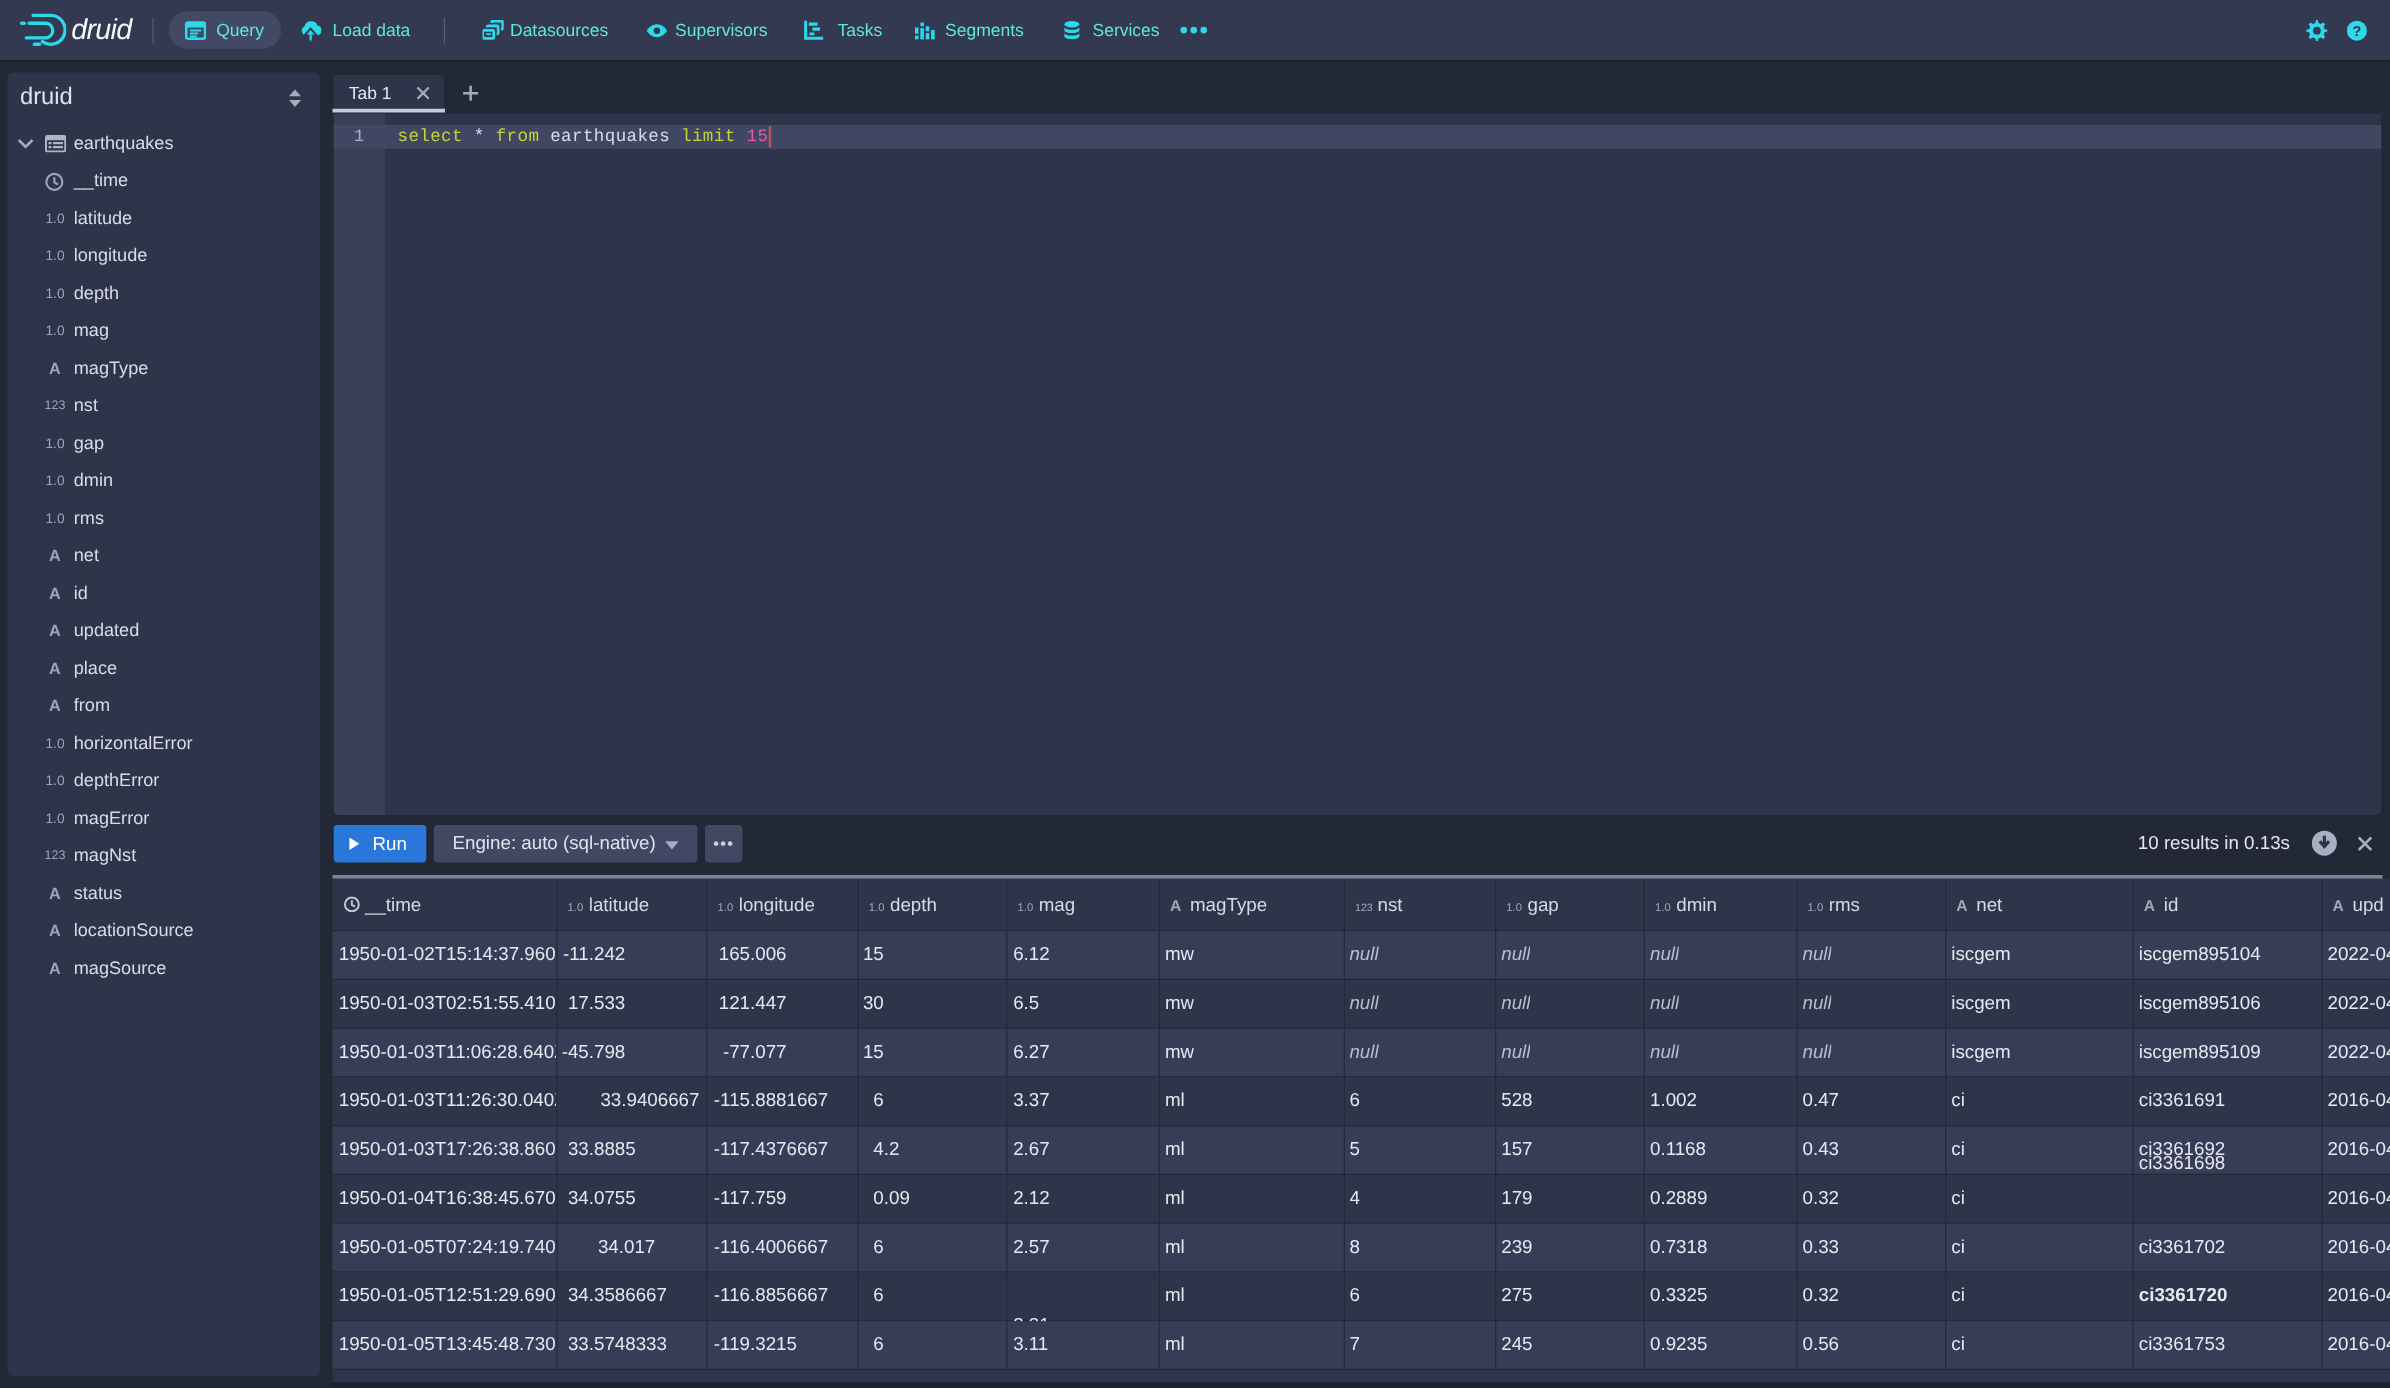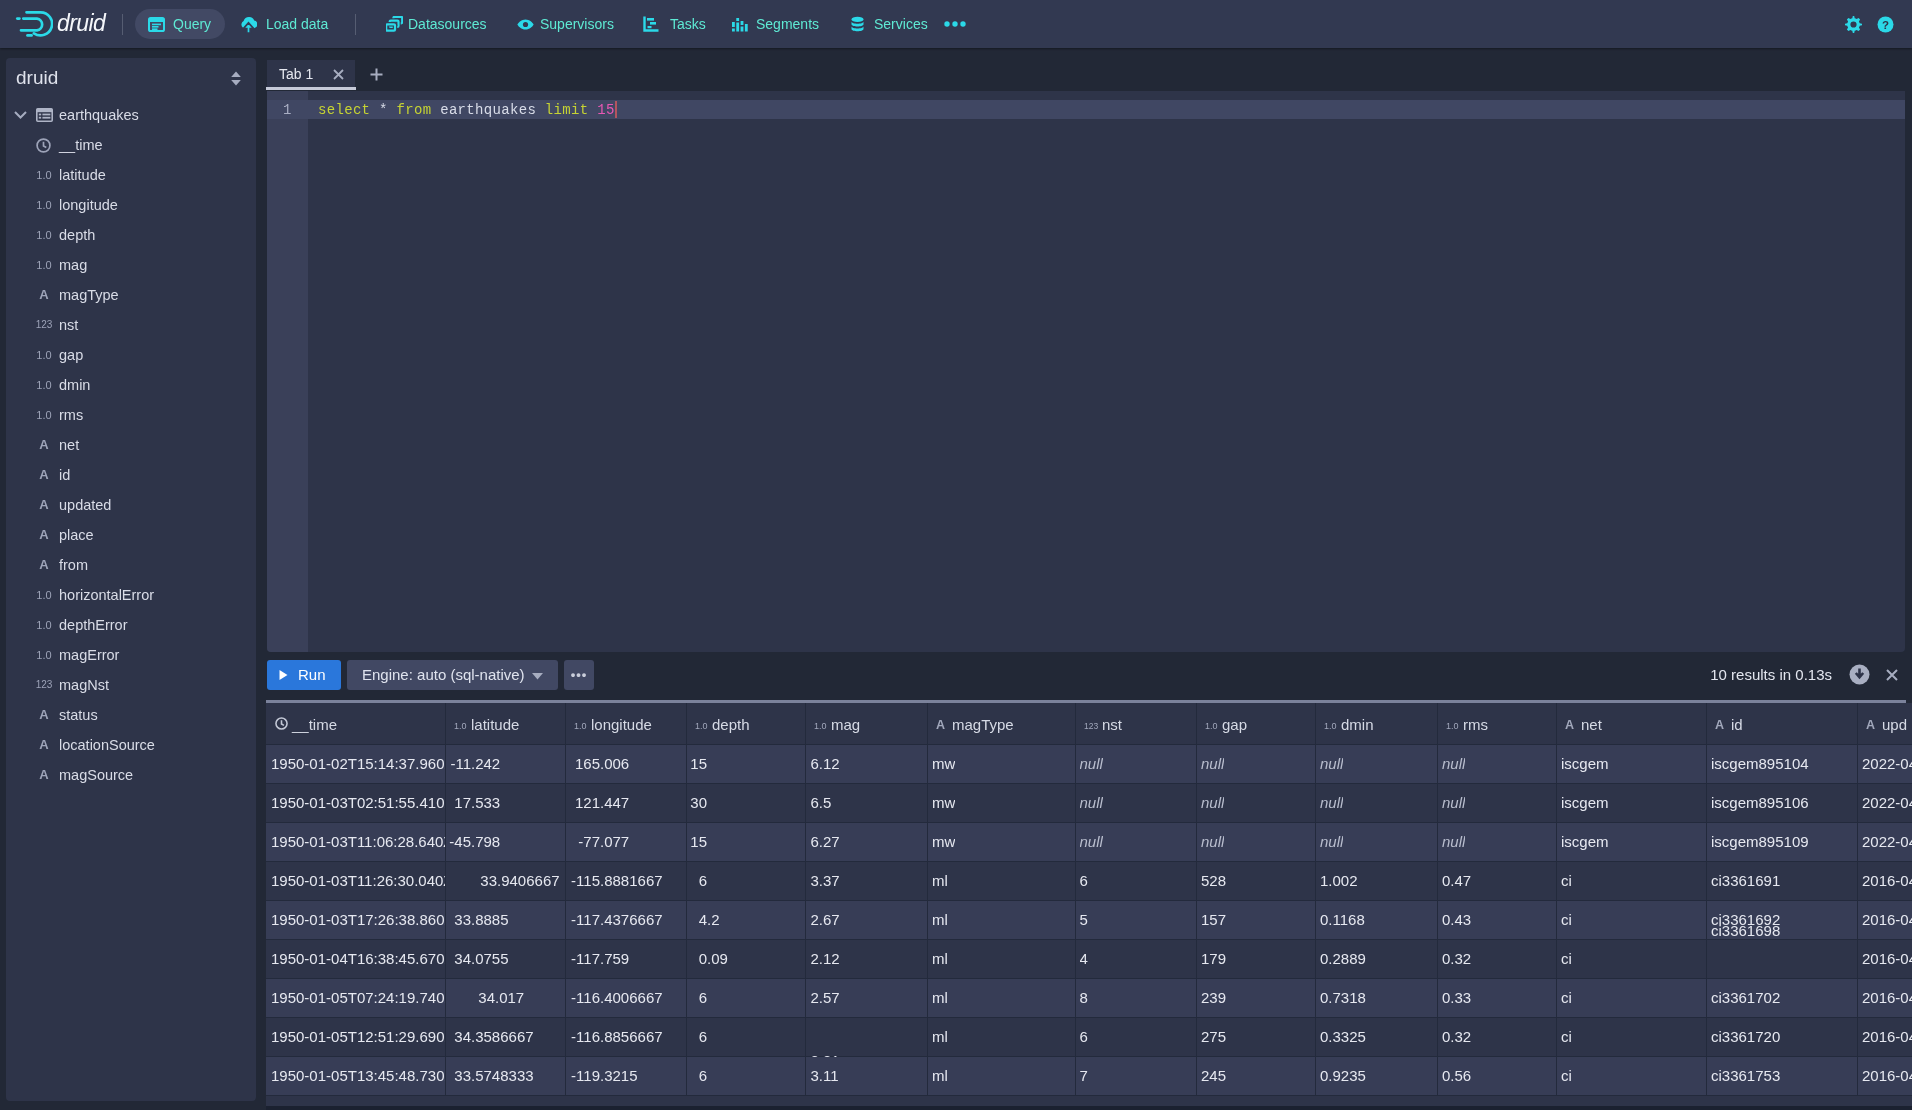--- a/index.html
+++ b/index.html
@@ -335,21 +335,21 @@
 <div class="a cell" style="left:449px;top:1018px;"><span class="ib" style="width:22px">34</span>.3586667</div>
 <div class="a cell" style="left:570px;top:1018px;"><span class="ib" style="width:30px">-116</span>.8856667</div>
 <div class="a cell" style="left:690px;top:1018px;"><span class="ib" style="width:17px">6</span></div>
 <div class="a cell" style="left:810.5px;top:1042px;">2.31</div>
 <div class="a cell" style="left:932px;top:1018px;">ml</div>
 <div class="a cell" style="left:1079.5px;top:1018px;">6</div>
 <div class="a cell" style="left:1201px;top:1018px;">275</div>
 <div class="a cell" style="left:1320px;top:1018px;">0.3325</div>
 <div class="a cell" style="left:1442px;top:1018px;">0.32</div>
 <div class="a cell" style="left:1561px;top:1018px;">ci</div>
-<div class="a cell" style="left:1711px;top:1018px;">ci3361720</div>
+<div class="a cell" style="left:1711px;top:1018px;font-weight:bold;">ci3361720</div>
 <div class="a cell" style="left:1862px;top:1018px;width:50px;">2016-04</div>
 <div class="a" style="left:266px;top:1057px;width:1646px;height:39px;background:#373d56;border-bottom:1px solid #232a3c"></div>
 <div class="a cell" style="left:271px;top:1057px;width:174px;">1950-01-05T13:45:48.730Z</div>
 <div class="a cell" style="left:449px;top:1057px;"><span class="ib" style="width:22px">33</span>.5748333</div>
 <div class="a cell" style="left:570px;top:1057px;"><span class="ib" style="width:30px">-119</span>.3215</div>
 <div class="a cell" style="left:690px;top:1057px;"><span class="ib" style="width:17px">6</span></div>
 <div class="a cell" style="left:810.5px;top:1057px;">3.11</div>
 <div class="a cell" style="left:932px;top:1057px;">ml</div>
 <div class="a cell" style="left:1079.5px;top:1057px;">7</div>
 <div class="a cell" style="left:1201px;top:1057px;">245</div>

